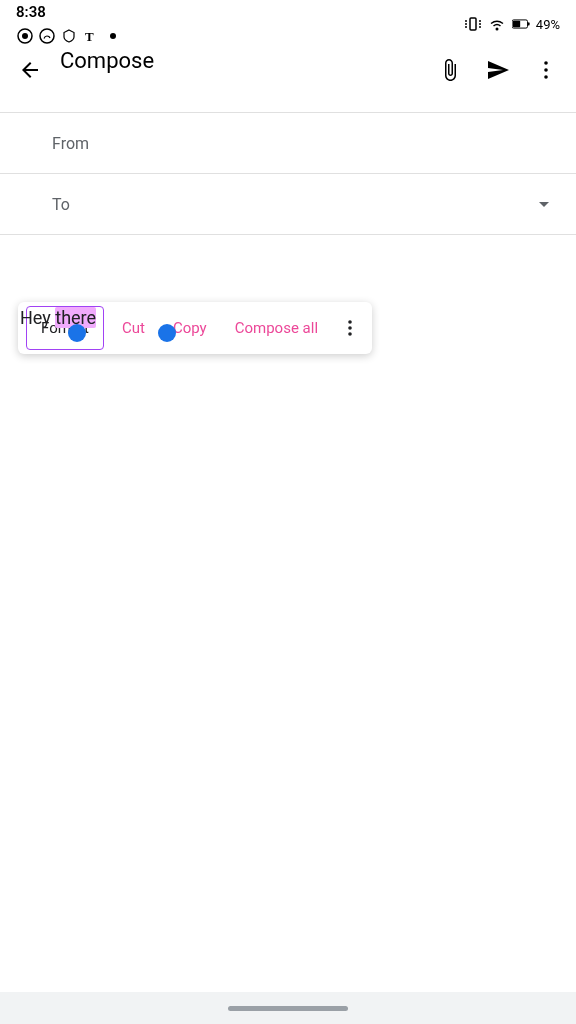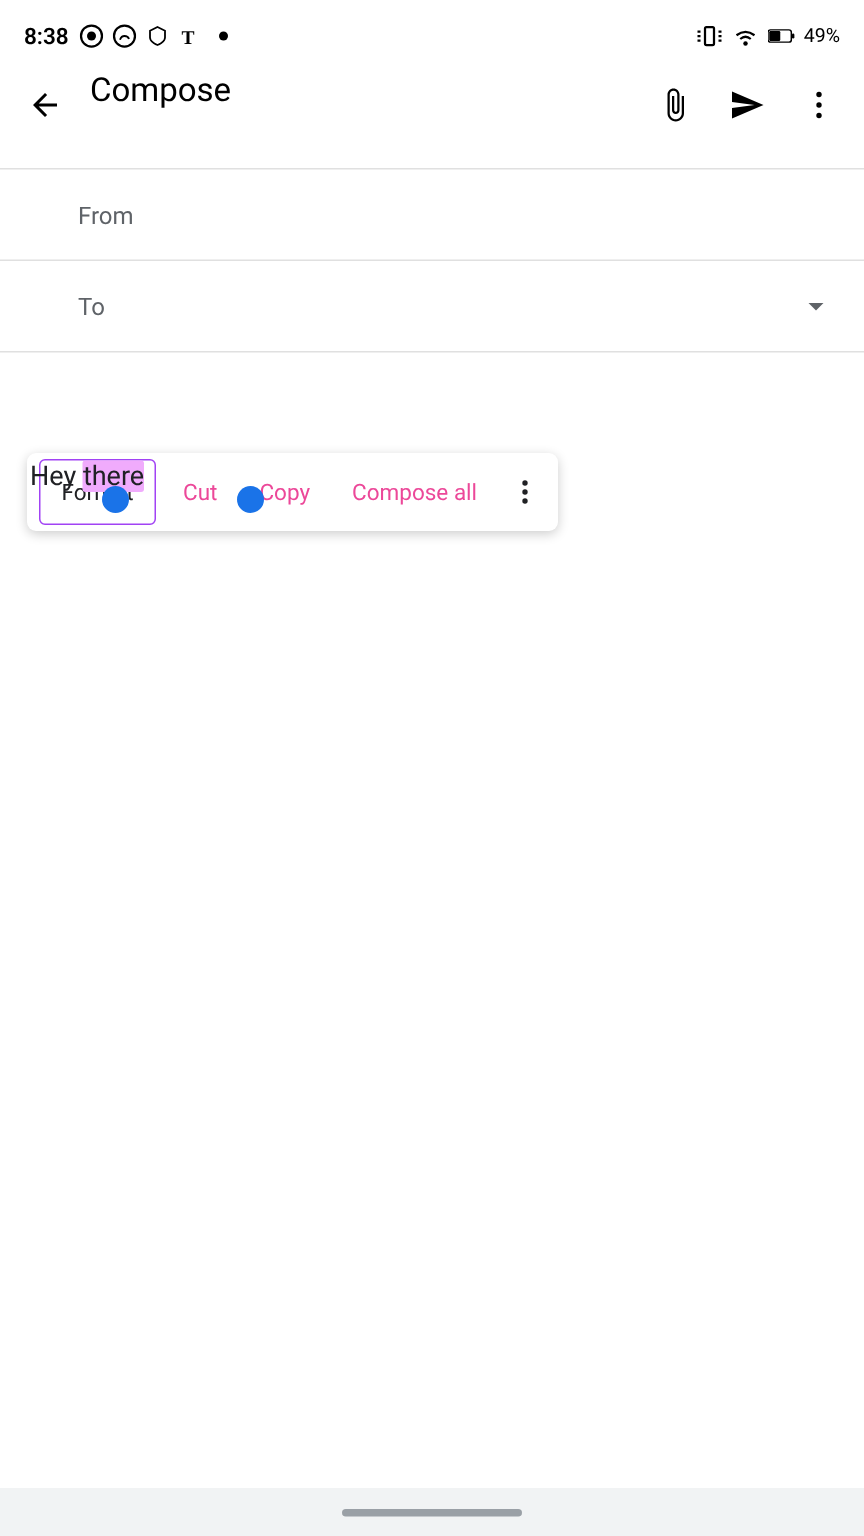--- a/index.html
+++ b/index.html
@@ -21,20 +21,21 @@
       background: #ffffff;
       display: flex;
       align-items: center;
       justify-content: space-between;
       padding: 0 16px;
     }
     .status-left {
       display: flex;
       align-items: flex-start;
       gap: 6px;
+      flex-direction: column;
     }
     .status-time {
       font-size: 15px;
       font-weight: 600;
       color: #000;
     }
     .status-icons {
       display: flex;
       align-items: center;
       gap: 4px;

